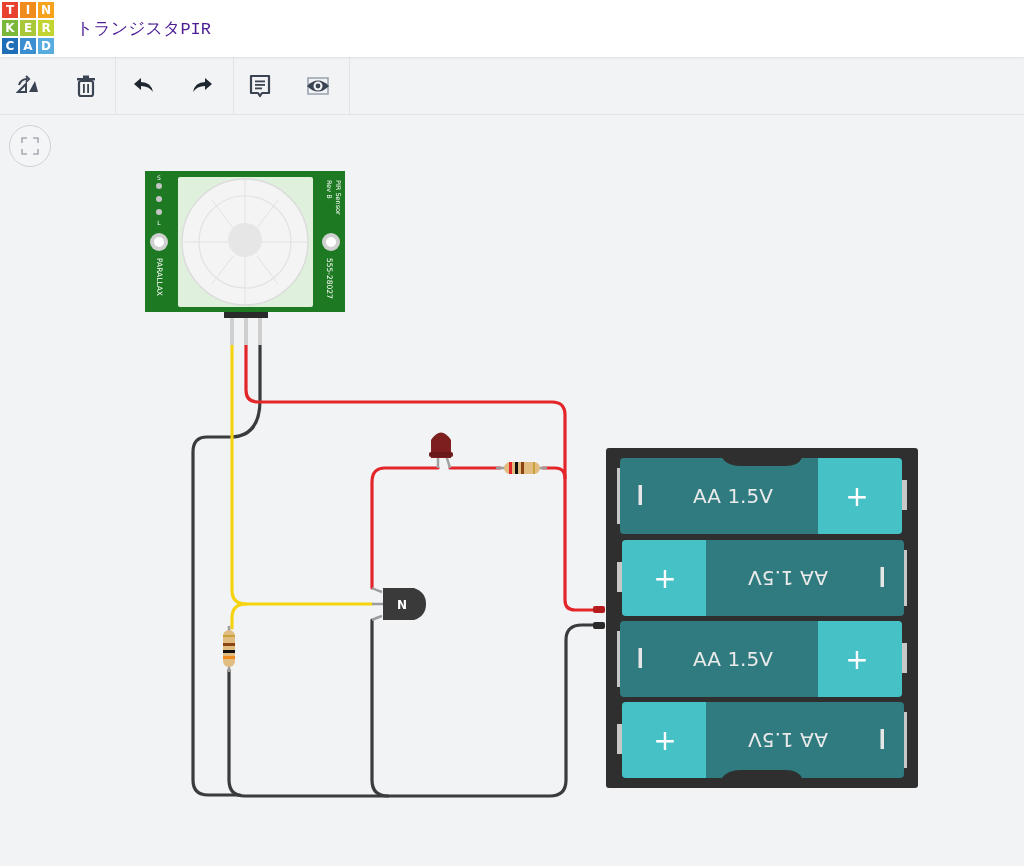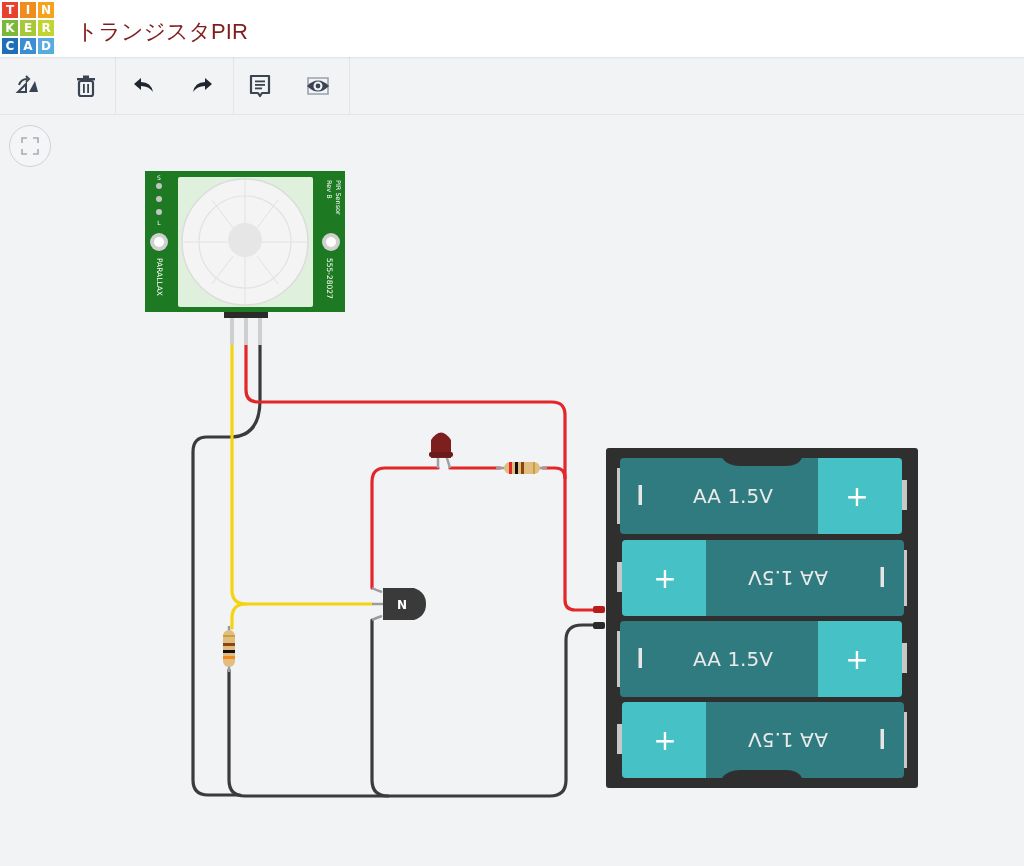--- a/index.html
+++ b/index.html
@@ -18,22 +18,22 @@
       position: absolute; left: 2px; top: 2px; width: 52px; height: 52px;
       display: grid; grid-template-columns: repeat(3, 16px); grid-template-rows: repeat(3, 16px);
       gap: 2px;
     }
     .logo span {
       display: flex; align-items: center; justify-content: center;
       color: #fff; font-weight: bold; font-size: 12px;
       font-family: "DejaVu Sans", sans-serif;
     }
     .title {
-      position: absolute; left: 76px; top: 17px; font-size: 22px; color: #7f1d1d;
-      font-family: Liberation Sans, sans-serif;
+      position: absolute; left: 76px; top: 17px; font-size: 17px; color: #4c1d95;
+      font-family: Liberation Mono, monospace;
     }
     .toolbar {
       position: absolute; left: 0; top: 57px; width: 1024px; height: 57px;
       background: #f2f3f5; border-bottom: 1px solid #e1e4e8; z-index: 1;
     }
     .tb-group {
       position: absolute; top: 0; height: 57px; border-right: 1px solid #e1e4e8;
     }
     .tb-btn {
       position: absolute; top: 12px; width: 34px; height: 34px;

